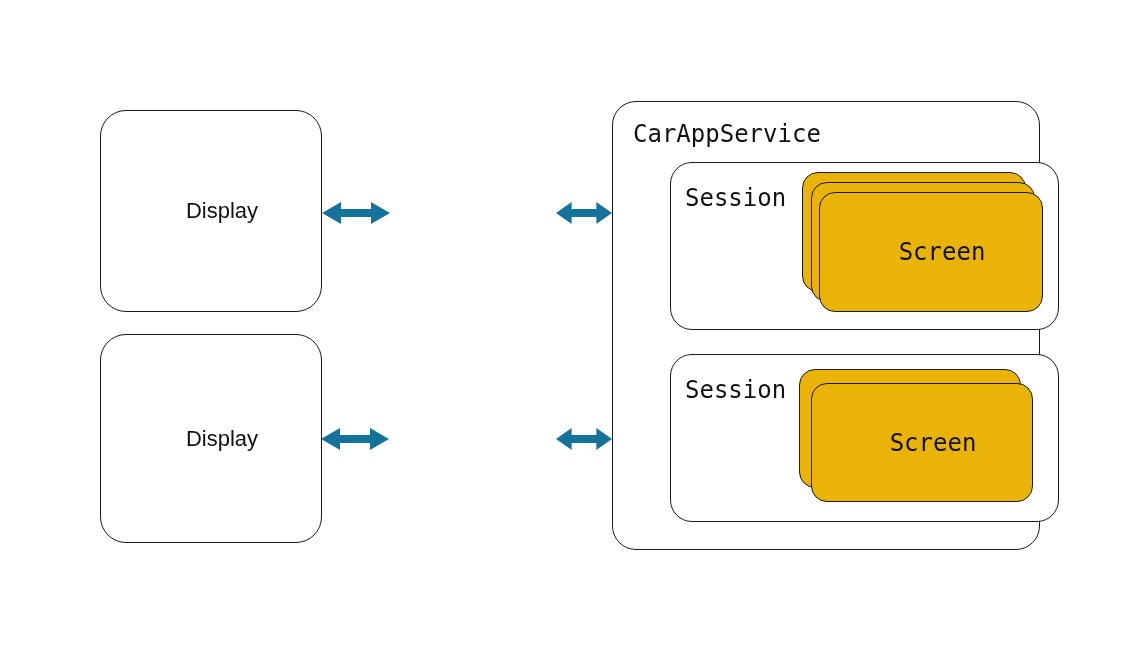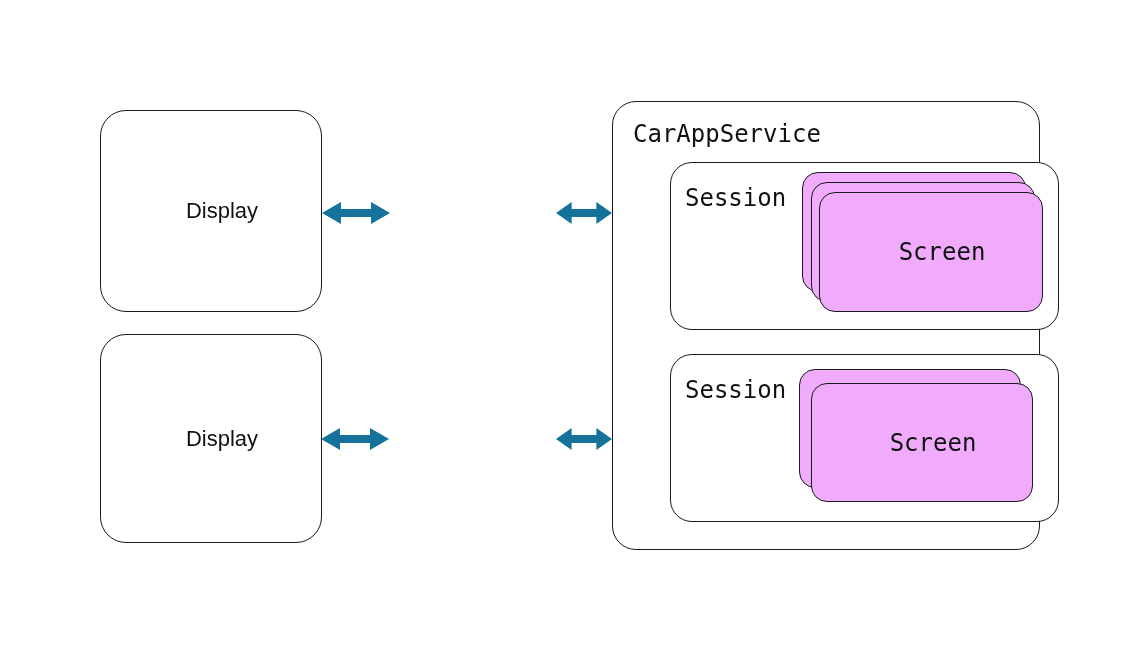--- a/index.html
+++ b/index.html
@@ -55,21 +55,21 @@
     margin-left: 38px;
   }
   #session-1 { top: 60px; }
   #session-2 { top: 252px; }
   .session-label { position: absolute; left: 14px; top: 21px; }
   .screen-card {
     position: absolute;
     box-sizing: border-box;
     width: 224px;
     height: 120px;
-    background: #f0abfc;
+    background: #eab308;
     border: 1.2px solid #1a1a1a;
     border-radius: 16px;
   }
   
   #s1-card-back  { left: 131px; top: 9px;  }
   #s1-card-mid   { left: 140px; top: 19px; }
   #s1-card-front { left: 148px; top: 29px; }
   
   #s2-card-back  { left: 128px; top: 14px; width: 222px; height: 119px; }
   #s2-card-front { left: 140px; top: 28px; width: 222px; height: 119px; }

